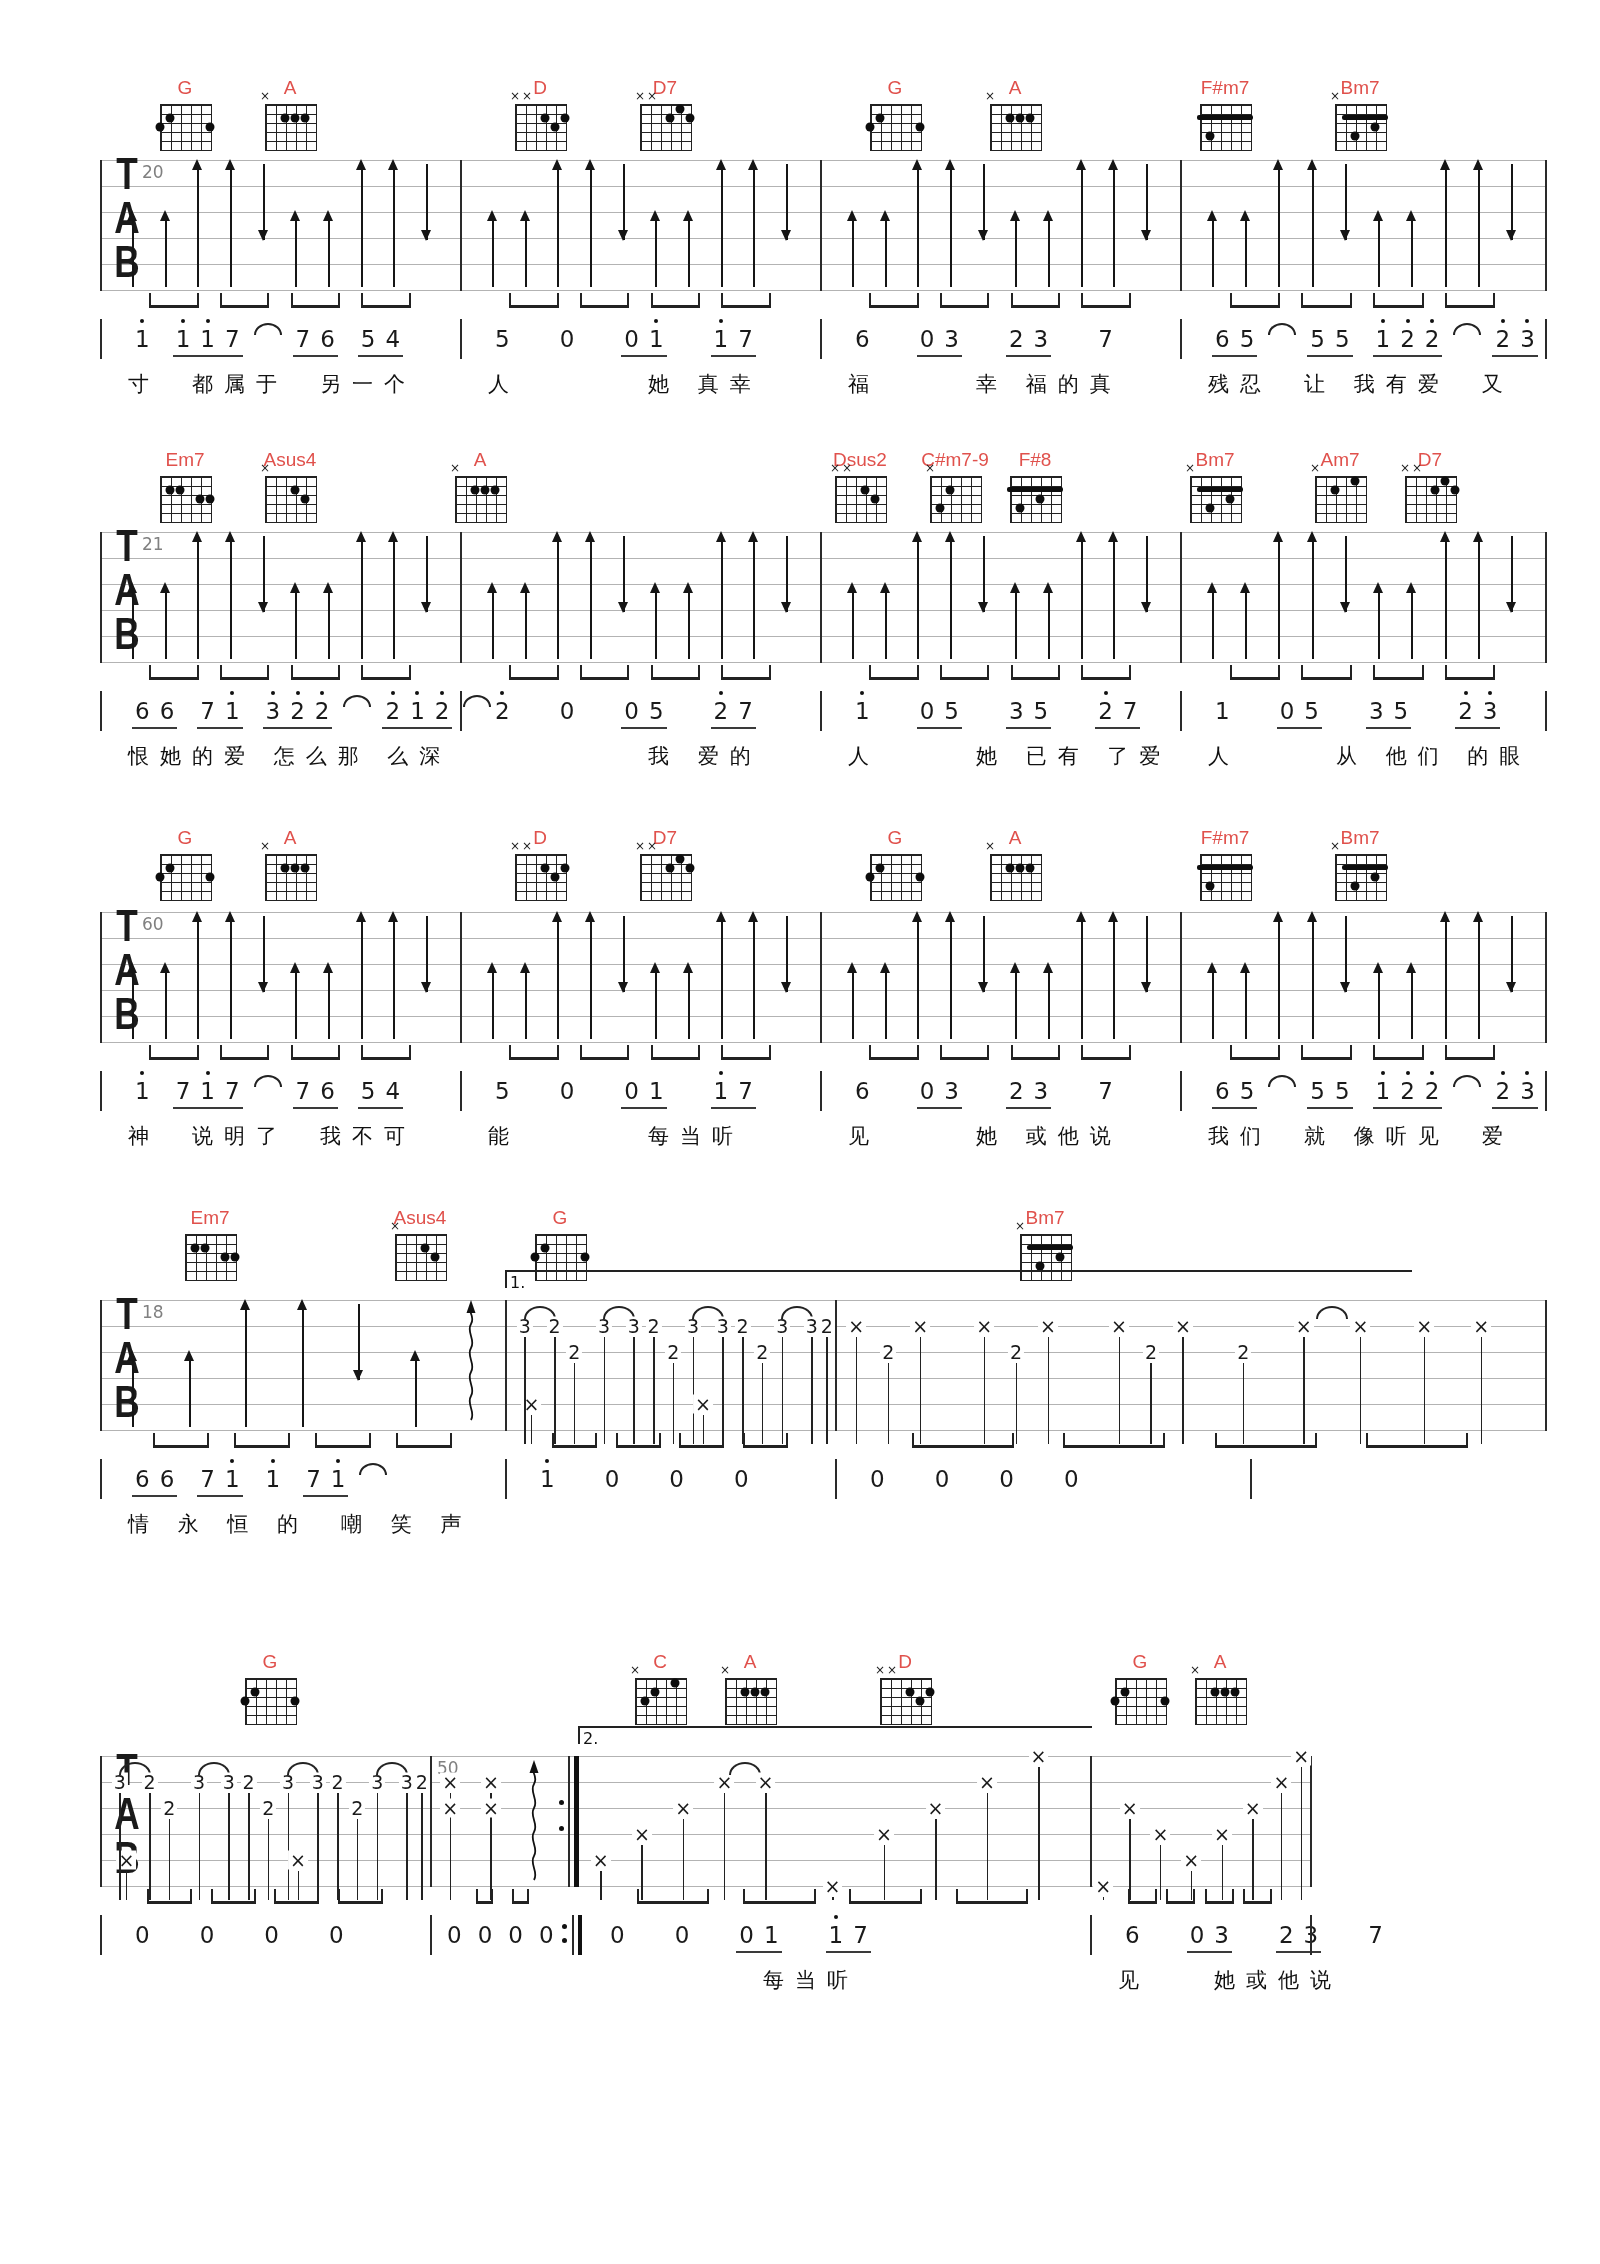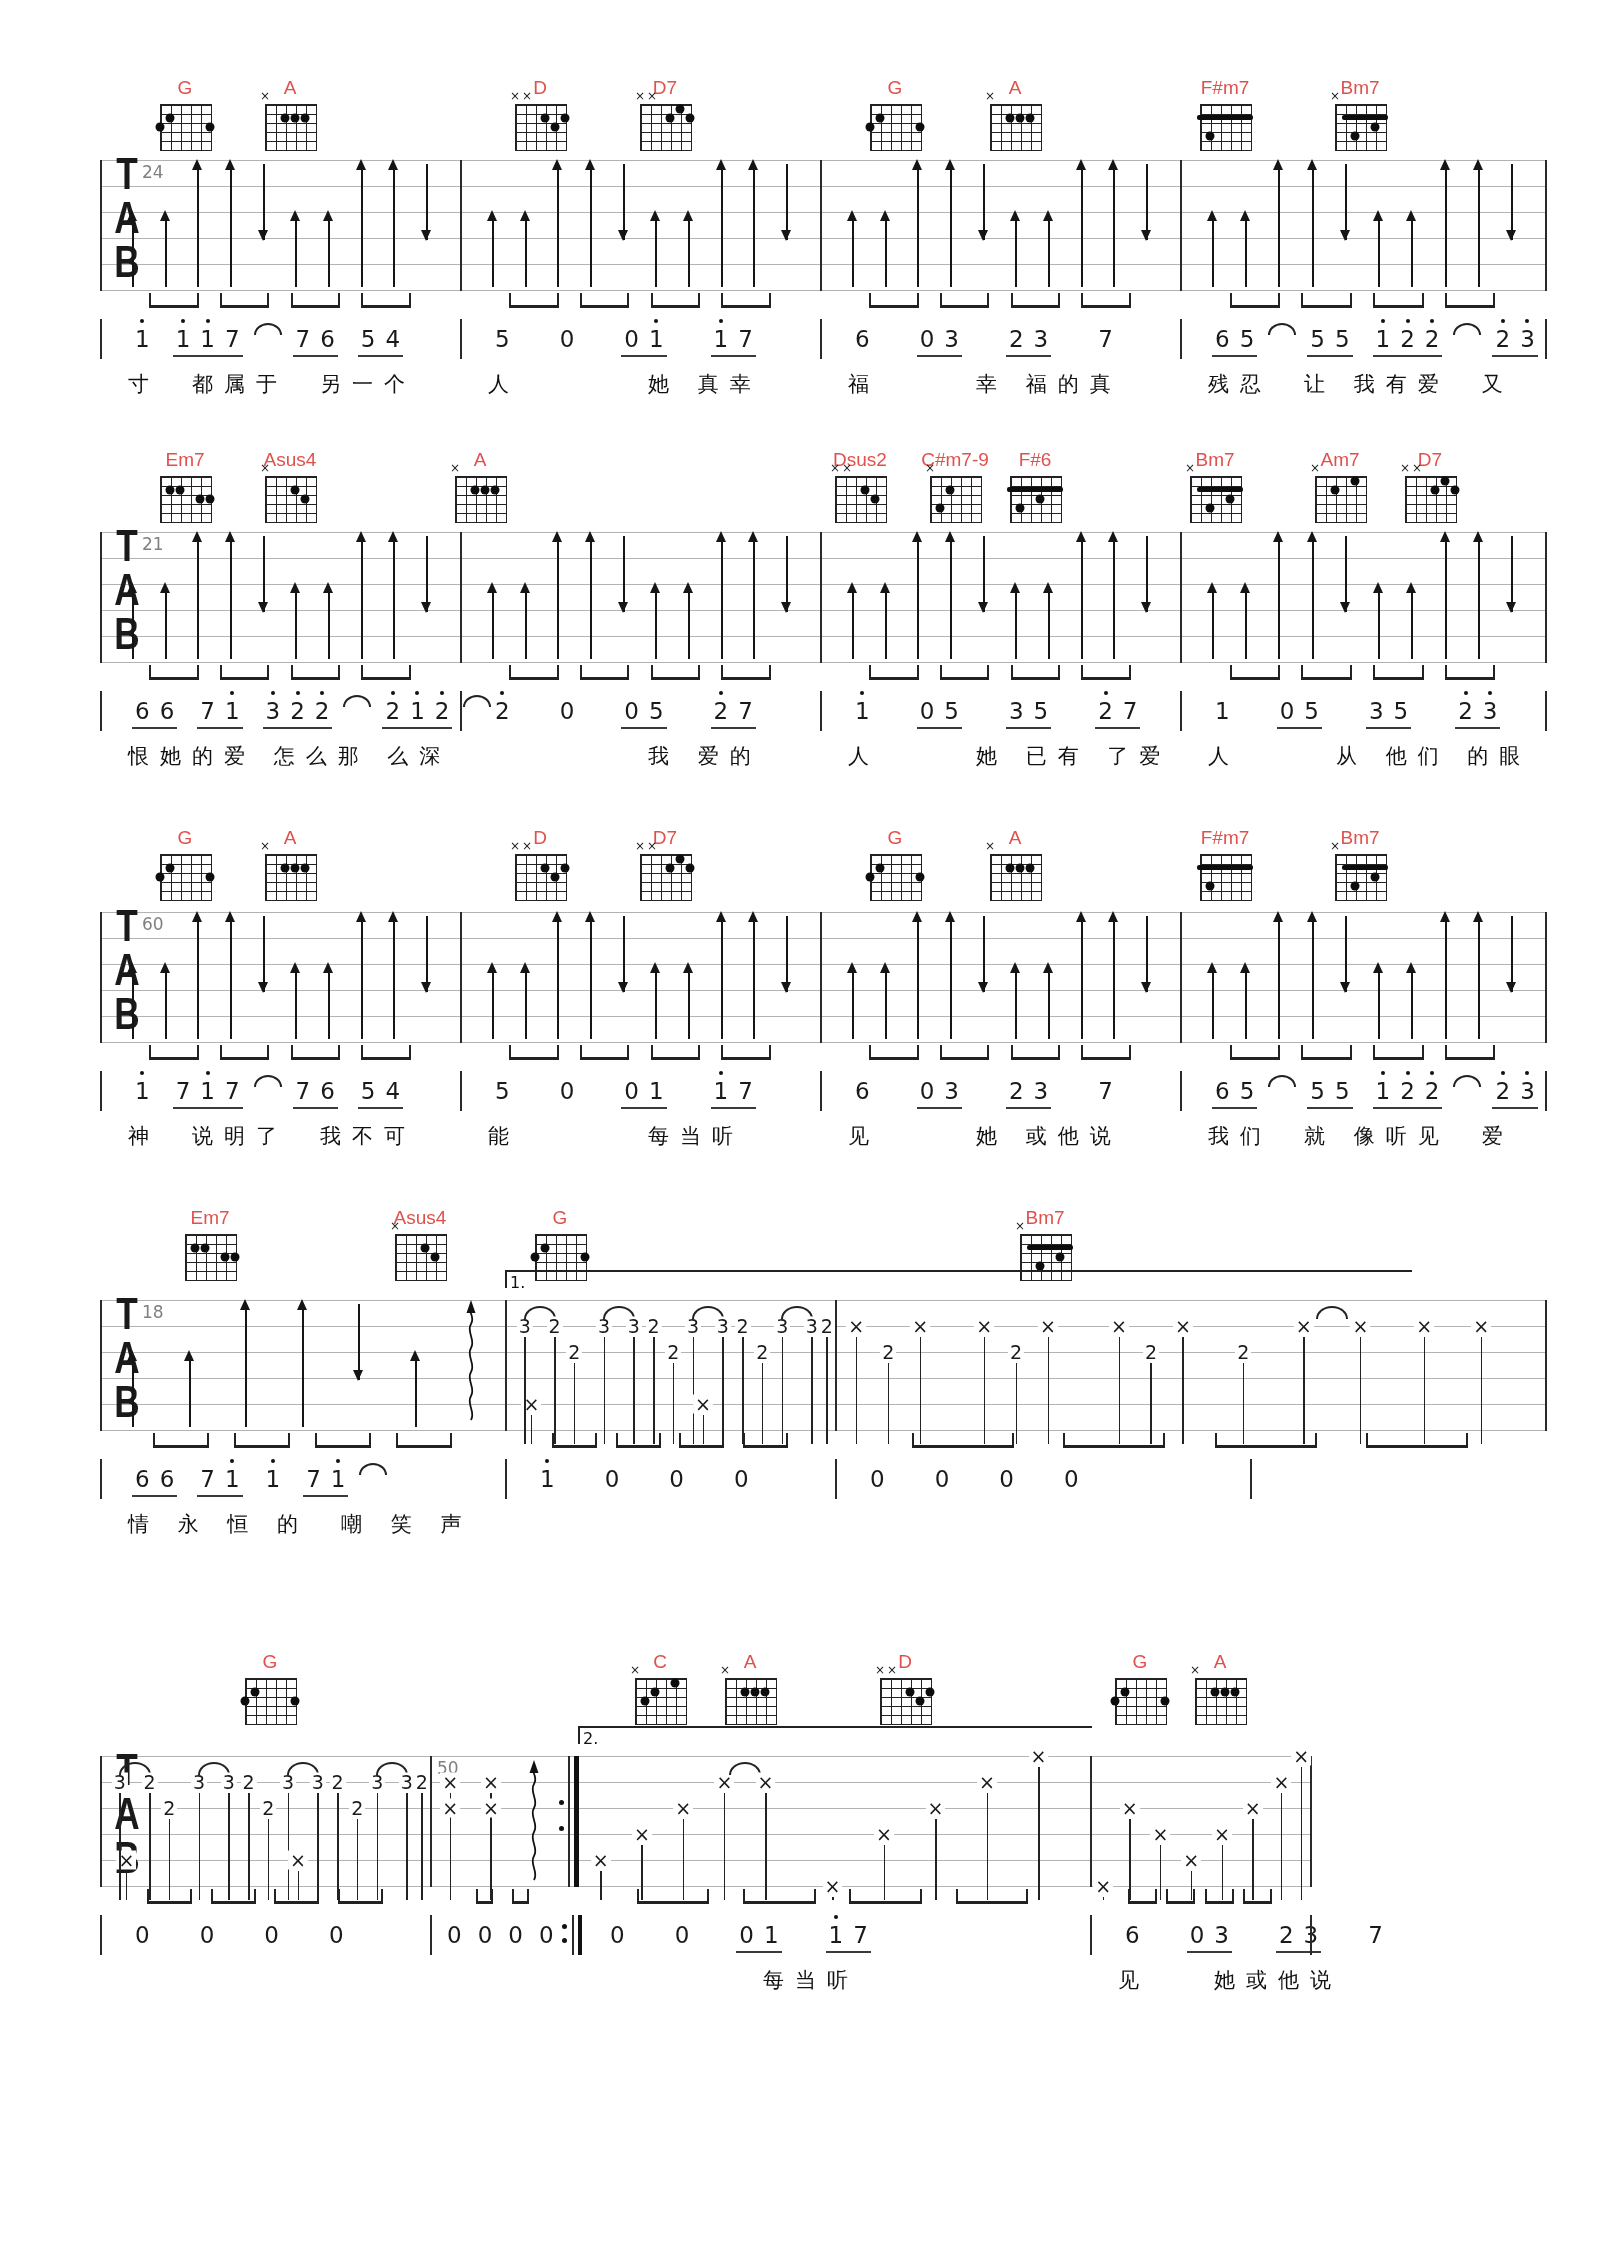--- a/index.html
+++ b/index.html
@@ -129,21 +129,21 @@
       <div class="staff-line" style="top: 104px;"></div>
       <div class="staff-line" style="top: 130px;"></div>
       <div class="barline" style="left: 0px;"></div>
       <div class="barline" style="left: 360px;"></div>
       <div class="barline" style="left: 720px;"></div>
       <div class="barline" style="left: 1080px;"></div>
       <div class="barline" style="left: 1445px;"></div>
       <div class="tabletter" style="top: -8px;">T</div>
       <div class="tabletter" style="top: 36px;">A</div>
       <div class="tabletter" style="top: 80px;">B</div>
-      <div class="mnum" style="left: 42px;">24</div>
+      <div class="mnum" style="left: 42px;">20</div>
       <div class="arrows" style="left: 26px; top: 0px; width: 308px;">
         <div class="ar">
           <i class="arl" style="top: 58px; bottom: 3px;"></i>
           <b class="arh up" style="top: 50px;"></b>
         </div>
         <div class="ar">
           <i class="arl" style="top: 58px; bottom: 3px;"></i>
           <b class="arh up" style="top: 50px;"></b>
         </div>
         <div class="ar">
@@ -441,21 +441,21 @@
       <div class="cdot" style="left: 30px; top: 13.5px;"></div>
       <div class="cdot" style="left: 40px; top: 22.5px;"></div>
     </div>
     <div class="chord-label" style="left: 955px; top: 450px;">C#m7-9</div>
     <div class="cdiag" style="left: 930px; top: 476px;">
       <div class="grid"></div>
       <div class="mute" style="letter-spacing: 0px;">×</div>
       <div class="cdot" style="left: 20px; top: 13.5px;"></div>
       <div class="cdot" style="left: 10px; top: 31.5px;"></div>
     </div>
-    <div class="chord-label" style="left: 1035px; top: 450px;">F#6</div>
+    <div class="chord-label" style="left: 1035px; top: 450px;">F#8</div>
     <div class="cdiag" style="left: 1010px; top: 476px;">
       <div class="grid"></div>
       <div class="barre" style="top: 11px; left: -3px; width: 56px;"></div>
       <div class="cdot" style="left: 30px; top: 22.5px;"></div>
       <div class="cdot" style="left: 10px; top: 31.5px;"></div>
     </div>
     <div class="chord-label" style="left: 1215px; top: 450px;">Bm7</div>
     <div class="cdiag" style="left: 1190px; top: 476px;">
       <div class="grid"></div>
       <div class="mute" style="letter-spacing: 0px;">×</div>

